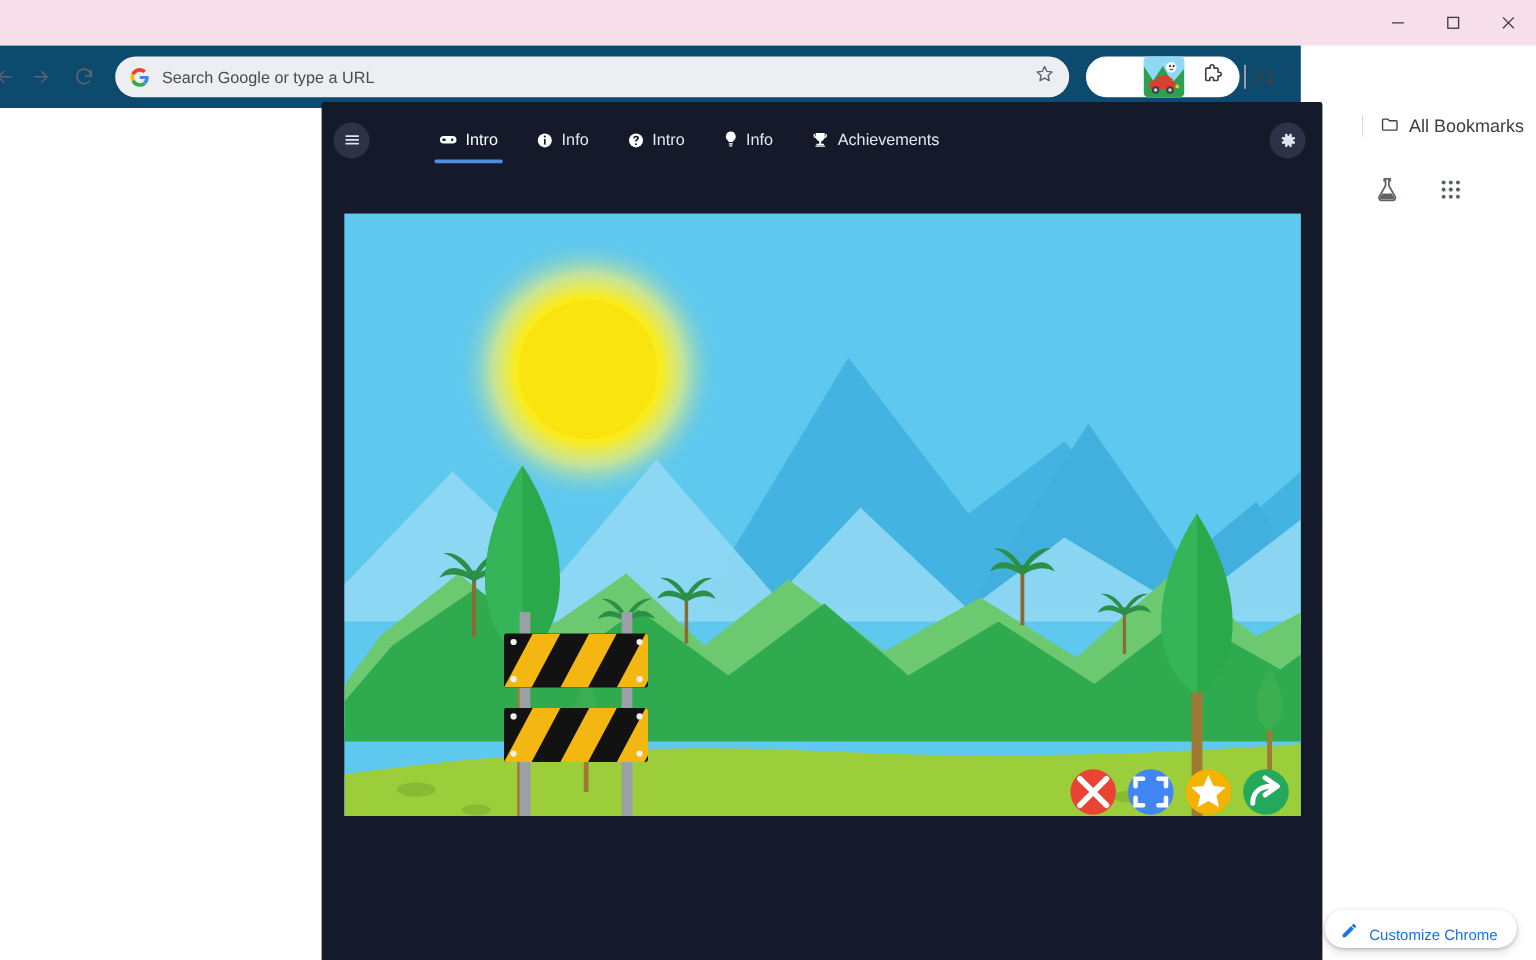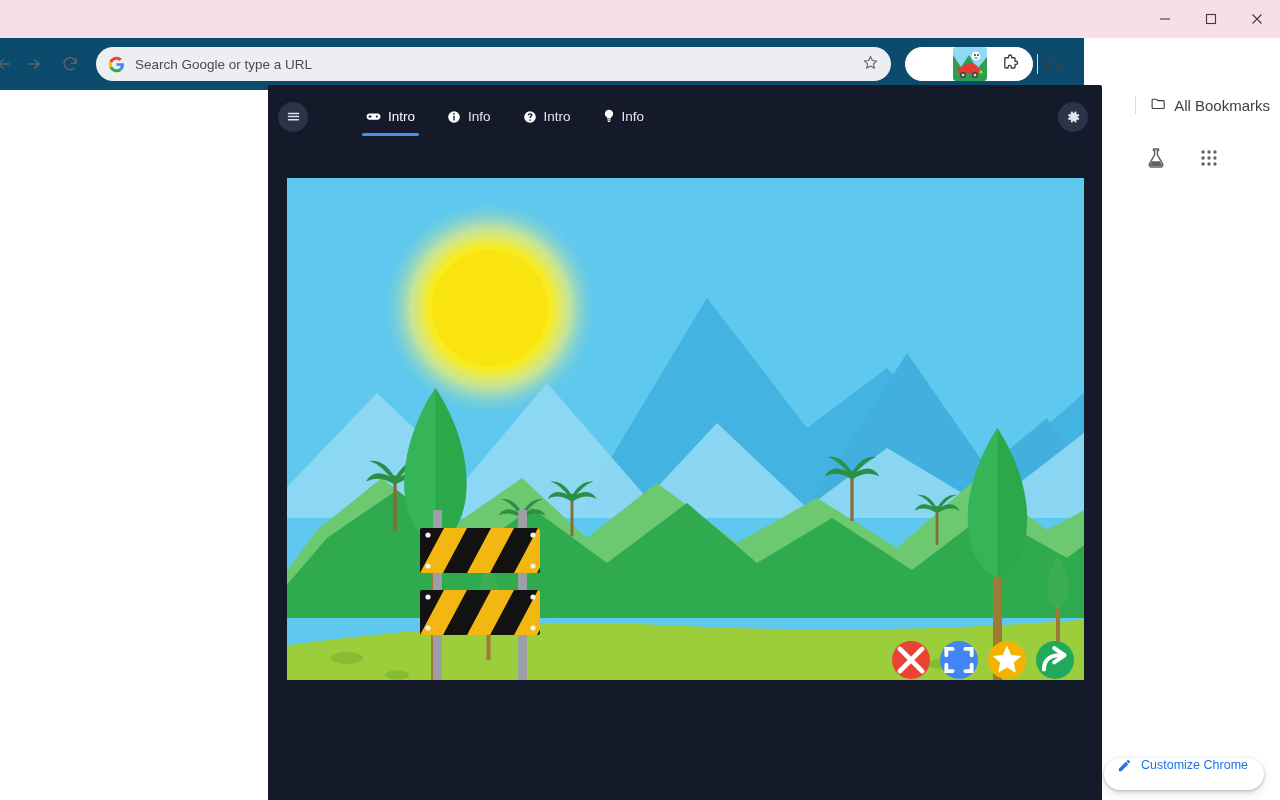--- a/index.html
+++ b/index.html
@@ -72,21 +72,21 @@
   .ntp-icons{
     position:absolute; right:60px; top:146px; display:flex; gap:30px; align-items:center;
   }
   .ntp-ic{ color:#5f6368; }
 
   
   .customize{
     position:absolute; right:16px; bottom:10px;
     height:32px; border-radius:16px; background:#fff;
     box-shadow:0 1px 3px rgba(60,64,67,.30), 0 4px 8px rgba(60,64,67,.15);
-    display:flex; align-items:flex-start; gap:9px; padding:0 16px 16px 13px;
+    display:flex; align-items:flex-end; gap:9px; padding:0 16px 4px 13px;
     font-size:12.5px; color:#1a73e8;
   }
 
   
   .overlay{
     position:absolute; left:268px; top:85px; width:834px; height:728px;
     background:#141a29; border-radius:2px; overflow:hidden;
   }
   .ov-nav{
     position:absolute; left:0; top:0; width:834px; height:63px;
@@ -320,20 +320,32 @@
         <span class="ticon">
           <svg width="12" height="15" viewBox="0 0 16 22" fill="currentColor">
             <path d="M8 1a6 6 0 0 0-3.6 10.8c.7.6 1 1.2 1.1 2h5c.1-.8.4-1.4 1.1-2A6 6 0 0 0 8 1z"></path>
             <rect x="5.4" y="15.2" width="5.2" height="1.6" rx=".7"></rect>
             <rect x="6" y="17.6" width="4" height="1.6" rx=".7"></rect>
           </svg>
         </span>
         <span>Info</span>
       </div>
 
+      <div class="tab">
+        <span class="ticon">
+          <svg width="15" height="15" viewBox="0 0 24 24" fill="currentColor">
+            <path d="M6 3h12v5a6 6 0 0 1-12 0z"></path>
+            <path d="M6 4.4H3.2v1.8A3.6 3.6 0 0 0 6.6 9.8V8.1A2 2 0 0 1 5 6.2V4.4zM18 4.4h2.8v1.8a3.6 3.6 0 0 1-3.4 3.6V8.1A2 2 0 0 0 19 6.2V4.4z"></path>
+            <rect x="10.6" y="13" width="2.8" height="4.4"></rect>
+            <rect x="7" y="17.2" width="10" height="2.2" rx=".6"></rect>
+            <rect x="5.6" y="19.6" width="12.8" height="1.8" rx=".6"></rect>
+          </svg>
+        </span>
+        <span>Achievements</span>
+      </div>
 
     </div>
 
     <div class="circ-btn right">
       <svg width="16" height="16" viewBox="0 0 24 24" fill="currentColor">
         <path d="M12 8.6a3.4 3.4 0 1 0 0 6.8 3.4 3.4 0 0 0 0-6.8zm0 5a1.6 1.6 0 1 1 0-3.2 1.6 1.6 0 0 1 0 3.2z"></path>
         <path d="M20.6 13.3l-1.7-.4a7 7 0 0 0 0-1.8l1.7-.4a1 1 0 0 0 .7-1.2l-.4-1.3a1 1 0 0 0-1.2-.6l-1.6.6a7 7 0 0 0-1.3-1.3l.6-1.6a1 1 0 0 0-.6-1.2l-1.3-.4a1 1 0 0 0-1.2.7l-.4 1.7a7 7 0 0 0-1.8 0l-.4-1.7a1 1 0 0 0-1.2-.7l-1.3.4a1 1 0 0 0-.6 1.2l.6 1.6a7 7 0 0 0-1.3 1.3l-1.6-.6a1 1 0 0 0-1.2.6l-.4 1.3a1 1 0 0 0 .7 1.2l1.7.4a7 7 0 0 0 0 1.8l-1.7.4a1 1 0 0 0-.7 1.2l.4 1.3a1 1 0 0 0 1.2.6l1.6-.6a7 7 0 0 0 1.3 1.3l-.6 1.6a1 1 0 0 0 .6 1.2l1.3.4a1 1 0 0 0 1.2-.7l.4-1.7a7 7 0 0 0 1.8 0l.4 1.7a1 1 0 0 0 1.2.7l1.3-.4a1 1 0 0 0 .6-1.2l-.6-1.6a7 7 0 0 0 1.3-1.3l1.6.6a1 1 0 0 0 1.2-.6l.4-1.3a1 1 0 0 0-.7-1.2z"></path>
       </svg>
     </div>
   </div>

